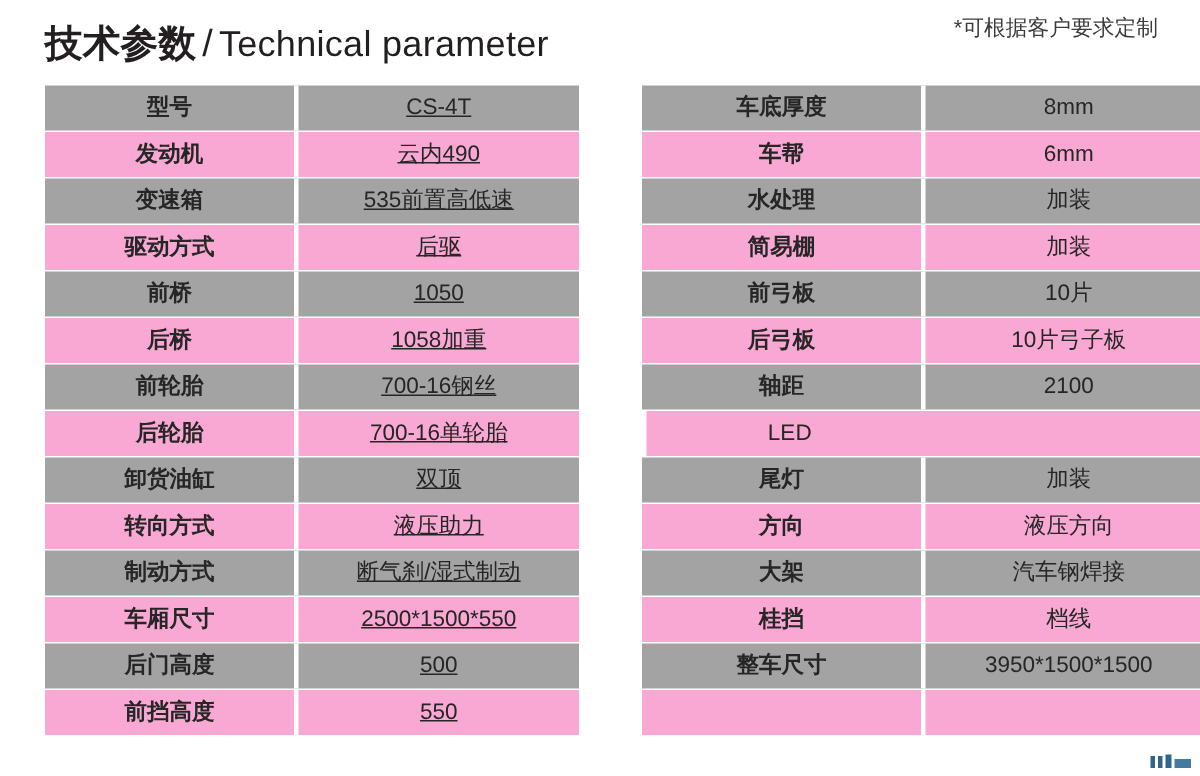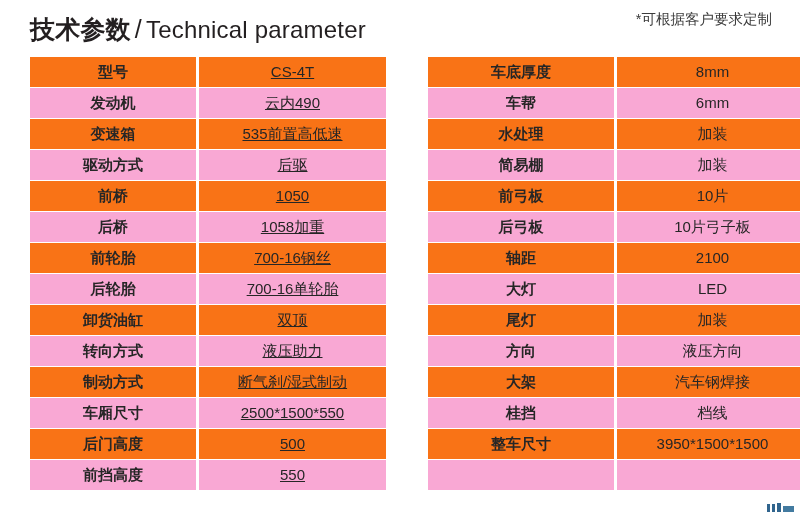--- a/index.html
+++ b/index.html
@@ -70,21 +70,21 @@
   }
   #table-left  { left: 30px;  width: 356px; }
   #table-right { left: 392px; width: 380px; padding-left: 36px; }
 
   .spec-row {
     display: flex;
     height: 30px;
     margin-bottom: 1px;
     align-items: center;
   }
-  .spec-row.odd  { background: #f97316; }
+  .spec-row.odd  { background: #a3a3a3; }
   .spec-row.even { background: #f9a8d4; }
 
   .cell {
     height: 30px;
     line-height: 30px;
     font-size: 15px;
     text-align: center;
     white-space: nowrap;
     overflow: hidden;
     color: #262626;
@@ -236,21 +236,20 @@
         <div class="cell cell-label">后弓板</div>
         <div class="cell-gap"></div>
         <div class="cell cell-value">10片弓子板</div>
       </div>
       <div class="spec-row odd">
         <div class="cell cell-label">轴距</div>
         <div class="cell-gap"></div>
         <div class="cell cell-value">2100</div>
       </div>
       <div class="spec-row even">
-        <div class="cell cell-label">大灯</div>
         <div class="cell-gap"></div>
         <div class="cell cell-value">LED</div>
       </div>
       <div class="spec-row odd">
         <div class="cell cell-label">尾灯</div>
         <div class="cell-gap"></div>
         <div class="cell cell-value">加装</div>
       </div>
       <div class="spec-row even">
         <div class="cell cell-label">方向</div>

